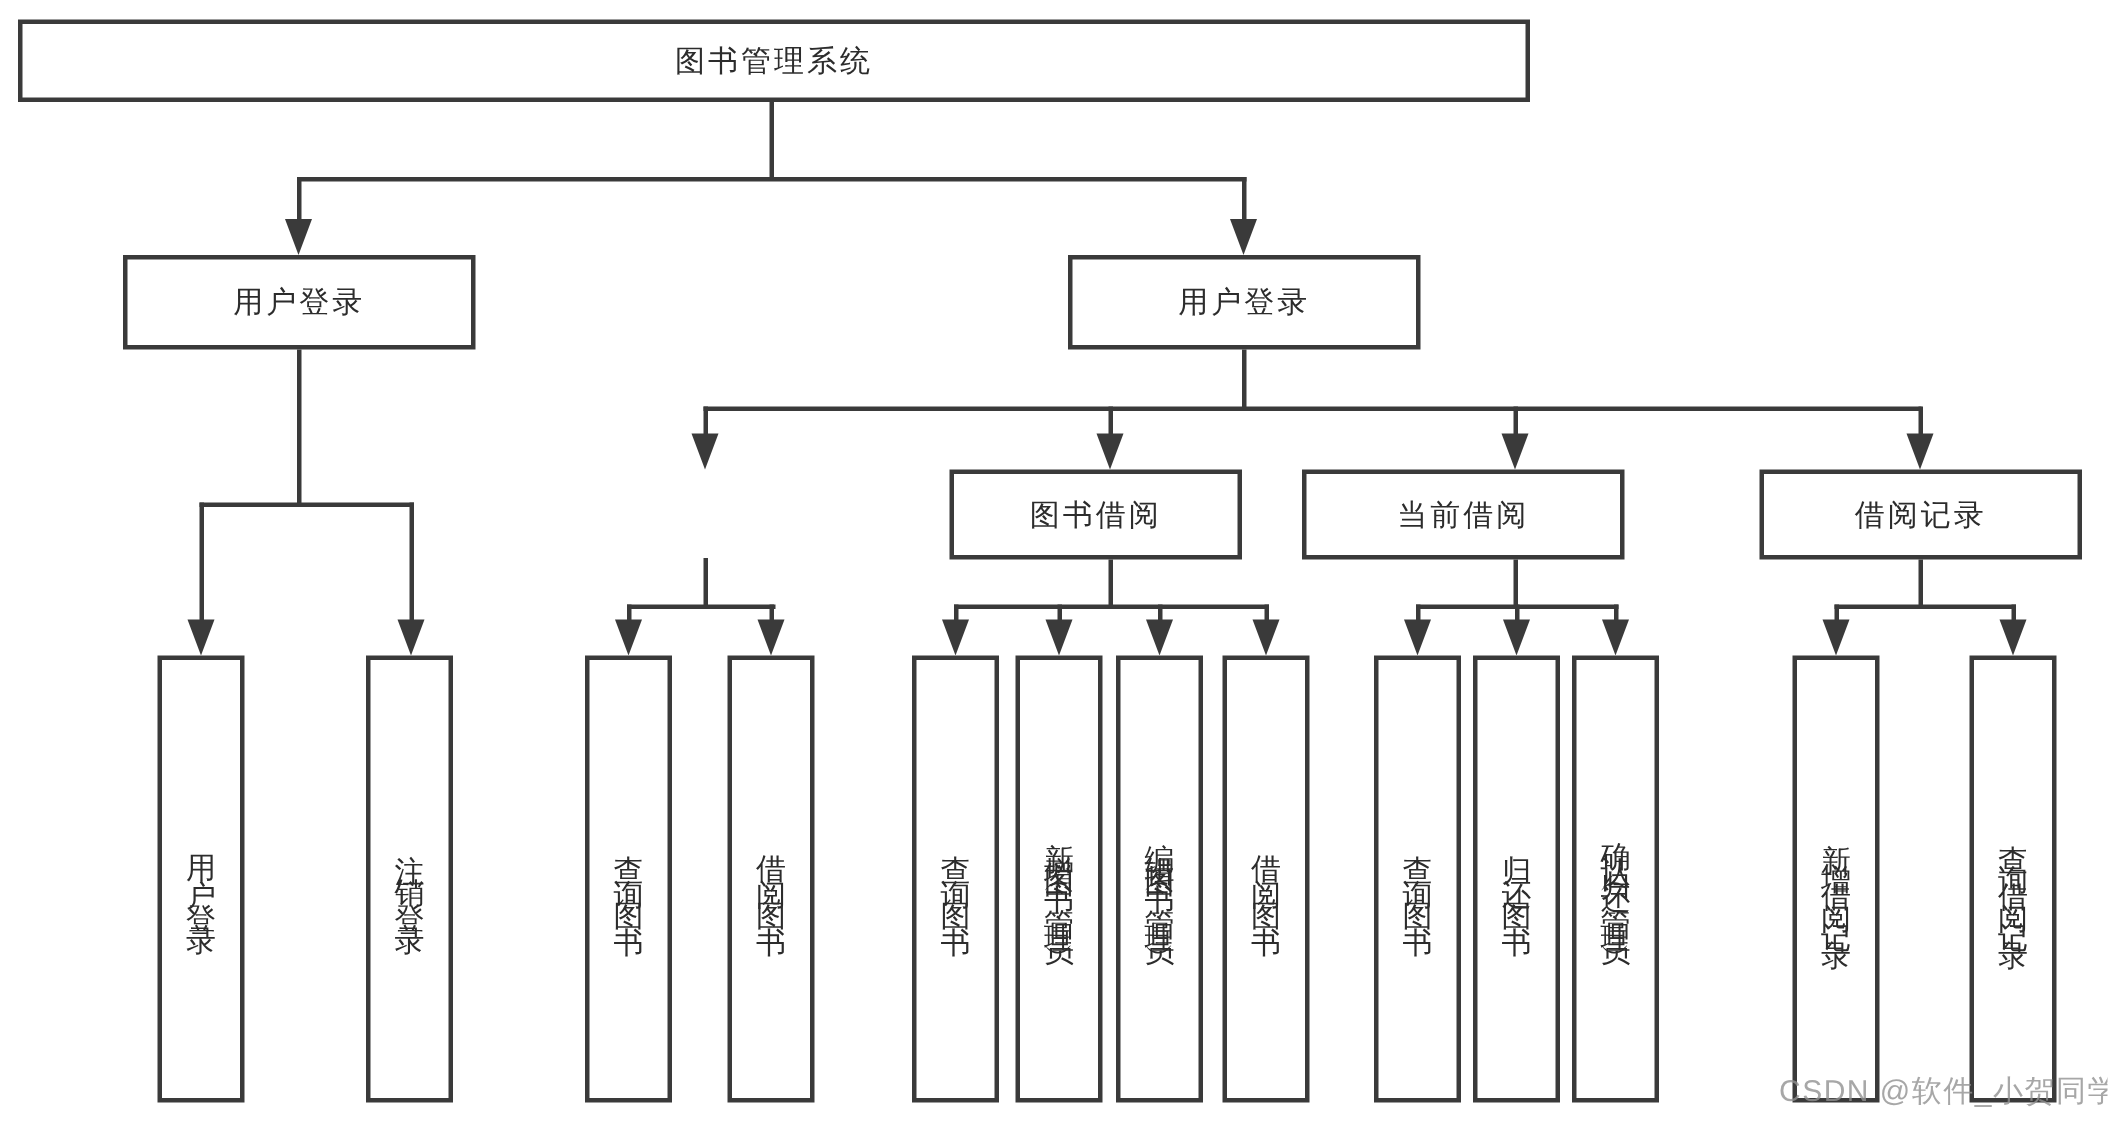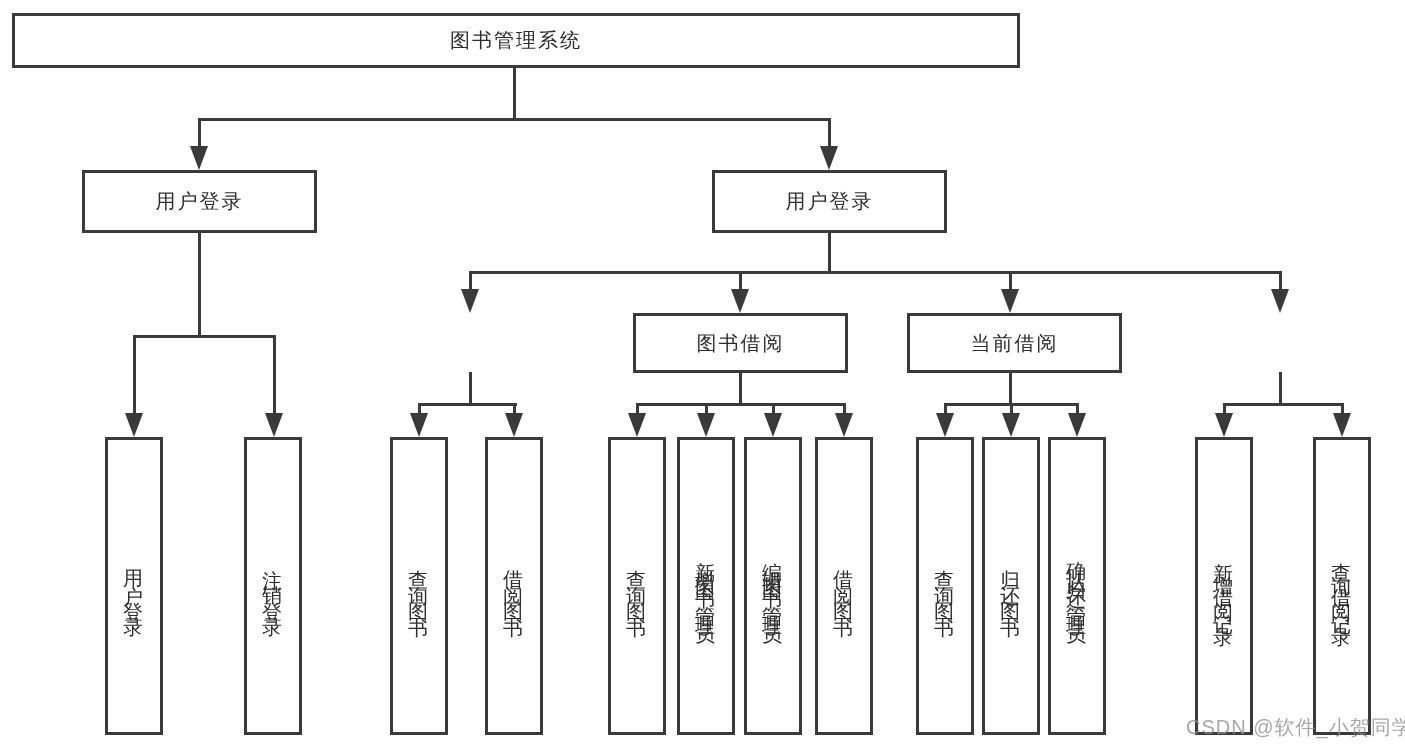--- a/index.html
+++ b/index.html
@@ -126,22 +126,23 @@
     <div class="ln" style="left:1341px;top:403px;width:3px;height:12px;"></div>
     <div class="ah" style="left:1215px;top:413px;"></div>
     <div class="ah" style="left:1333px;top:413px;"></div>
   </div>
 
   <div class="box" style="left:12px;top:13px;width:1008px;height:55px;">图书管理系统</div>
 
   <div class="box" style="left:82px;top:170px;width:235px;height:63px;">用户登录</div>
   <div class="box" style="left:712px;top:170px;width:235px;height:63px;">用户登录</div>
 
-  <div class="box" style="left:633px;top:313px;width:215px;height:60px;">图书借阅</div>
-  <div class="box" style="left:907px;top:313px;width:215px;height:60px;">当前借阅</div>
+  <div class="box" style="left:633px;top:313px;width:195px;height:60px;">图书借阅</div>
+  <div class="box" style="left:868px;top:313px;width:215px;height:60px;">当前借阅</div>
+  <div class="box" style="left:1173px;top:313px;width:215px;height:60px;">借阅记录</div>
 
   <div class="vbox ls4" style="left:105px;">用户登录</div>
   <div class="vbox ls4" style="left:244px;">注销登录</div>
 
   <div class="vbox ls4" style="left:390px;">查询图书</div>
   <div class="vbox ls4" style="left:485px;">借阅图书</div>
 
   <div class="vbox ls4" style="left:608px;">查询图书</div>
   <div class="vbox ls9" style="left:677px;">新增图书（管理员）</div>
   <div class="vbox ls9" style="left:744px;">编辑图书（管理员）</div>

